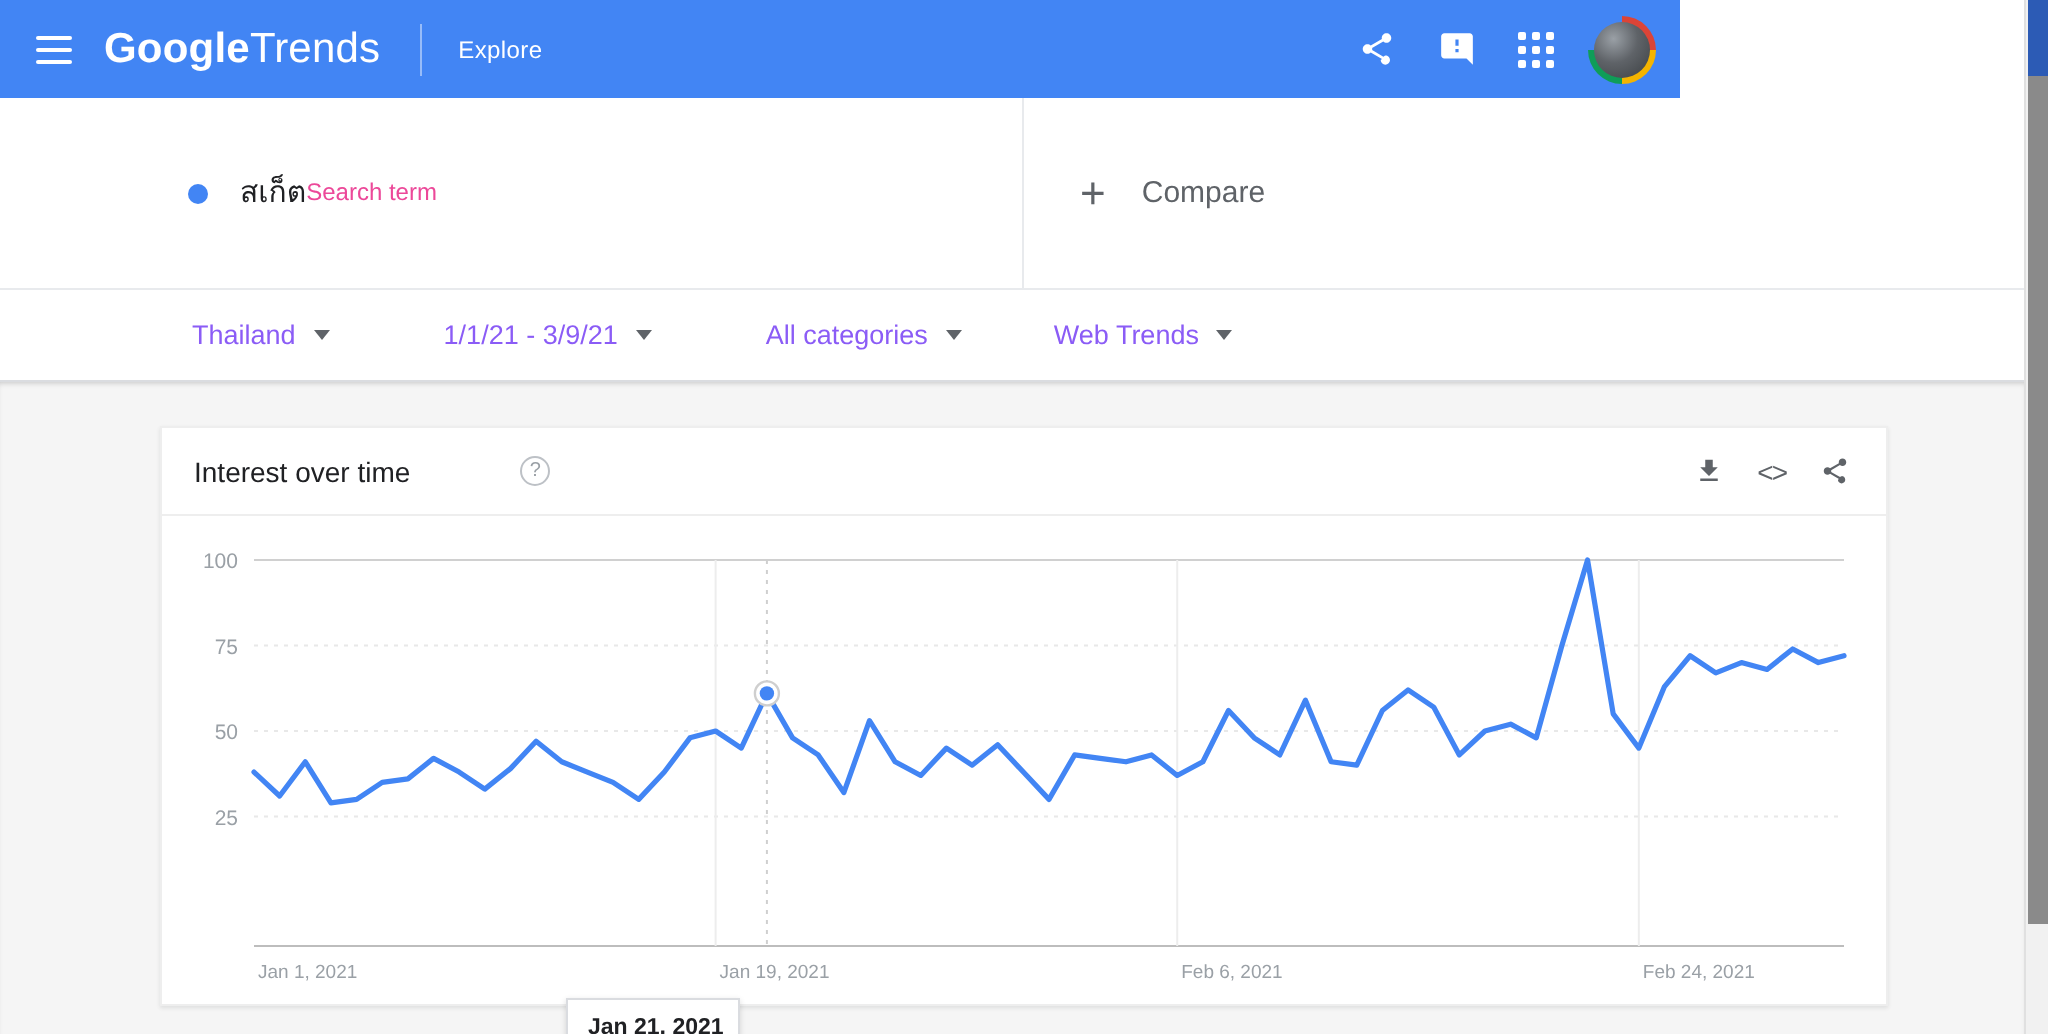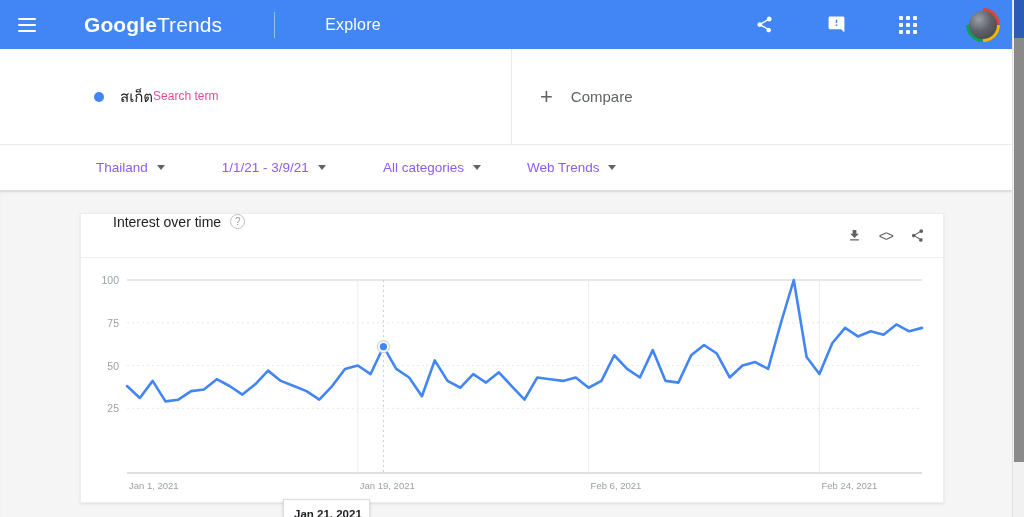--- a/index.html
+++ b/index.html
@@ -7,37 +7,37 @@
     margin: 0; padding: 0;
     width: 1024px; height: 517px;
     overflow: hidden;
     background: #ffffff;
     font-family: "Liberation Sans", "DejaVu Sans", sans-serif;
   }
   #page { position: relative; width: 1024px; height: 517px; background: #ffffff; }
 
   
   .header {
-    position: absolute; top: 0; left: 0; width: 1012px; height: 49px;
-    background: #4285f4; display: flex; align-items: center; gap: 32px;
+    position: absolute; top: 0; left: 0; width: 840px; height: 49px;
+    background: #4285f4; display: flex; align-items: center;
   }
   .hamburger {
     width: 18px; height: 14px; margin-left: 18px; margin-right: 16px;
     display: flex; flex-direction: column; justify-content: space-between;
     cursor: pointer;
   }
   .hamburger span { display: block; height: 2px; width: 18px; background: #ffffff; border-radius: 1px; }
   .brand { color: #ffffff; font-size: 21px; letter-spacing: .1px; white-space: nowrap; }
   .brand .g-bold { font-weight: bold; }
   .brand .g-light { font-weight: normal; }
   .brand-sep {
     width: 1px; height: 26px; background: rgba(255,255,255,.45);
     margin: 0 18px 0 20px;
   }
-  .explore { color: #ffffff; font-size: 16px; letter-spacing: .2px; cursor: pointer; }
+  .explore { color: #ffffff; font-size: 12px; letter-spacing: .2px; cursor: pointer; }
   .header-spacer { flex: 1; }
   .hdr-icon {
     width: 40px; height: 40px; display: flex; align-items: center; justify-content: center;
     cursor: pointer; color: #ffffff;
   }
   .hdr-icon svg { display: block; }
   .apps-grid { display: grid; grid-template-columns: repeat(3, 4px); grid-template-rows: repeat(3, 4px); gap: 3px; }
   .apps-grid i { display: block; width: 4px; height: 4px; background: #ffffff; border-radius: 1px; }
   .avatar-wrap {
     width: 34px; height: 34px; margin: 0 12px 0 6px; border-radius: 50%;
@@ -99,22 +99,22 @@
     position: absolute; top: 190px; left: 0; width: 1012px; height: 327px;
     background: #f5f5f5; border-top: 1px solid #dadce0;
     box-shadow: inset 0 2px 3px -2px rgba(0,0,0,.25);
   }
   .card {
     position: absolute; top: 22px; left: 80px; width: 864px; height: 290px;
     background: #ffffff; border: 1px solid #eeeeee;
     box-shadow: 0 1px 2px rgba(60,64,67,.12);
   }
   .card-header {
-    height: 44px; display: flex; 
-    padding: 0 18px 0 32px; border-bottom: 1px solid #eeeeee;
+    height: 44px; display: flex; align-items: center;
+    padding: 0 18px 0 16px; border-bottom: 1px solid #eeeeee; gap: 46px;
   }
   .card-title { font-size: 14px; color: #202124; }
   .help-icon {
     width: 15px; height: 15px; border-radius: 50%; border: 1px solid #bdc1c6;
     color: #9aa0a6; font-size: 10px; line-height: 13px; text-align: center;
     margin-left: 9px; cursor: pointer;
   }
   .card-actions { margin-left: auto; display: flex; align-items: center; gap: 17px; }
   .card-actions .act { color: #5f6368; cursor: pointer; display: flex; align-items: center; }
   .embed-glyph { font-size: 14px; color: #5f6368; font-weight: 500; letter-spacing: -1px; }

